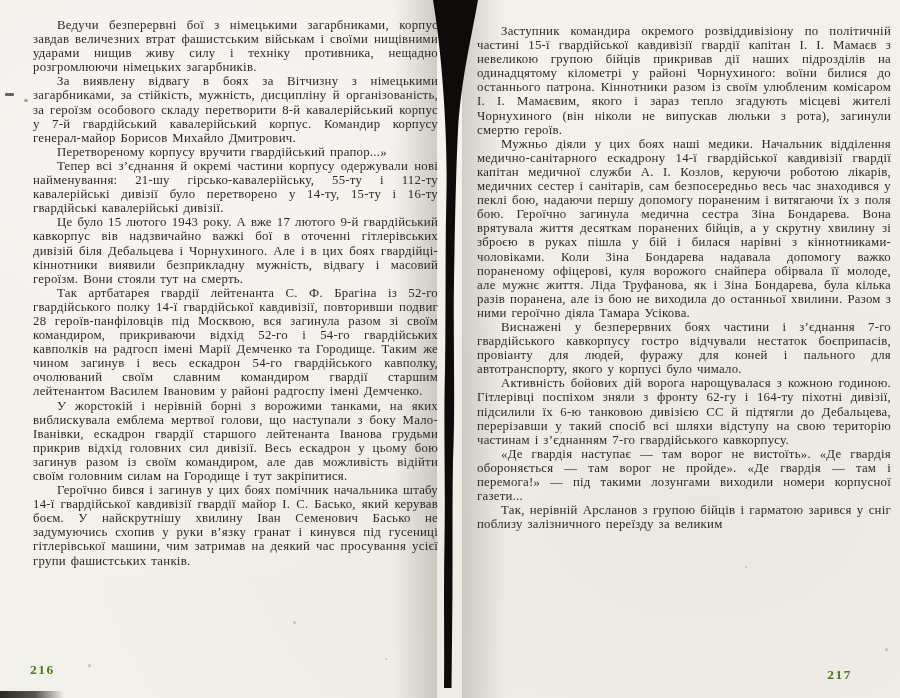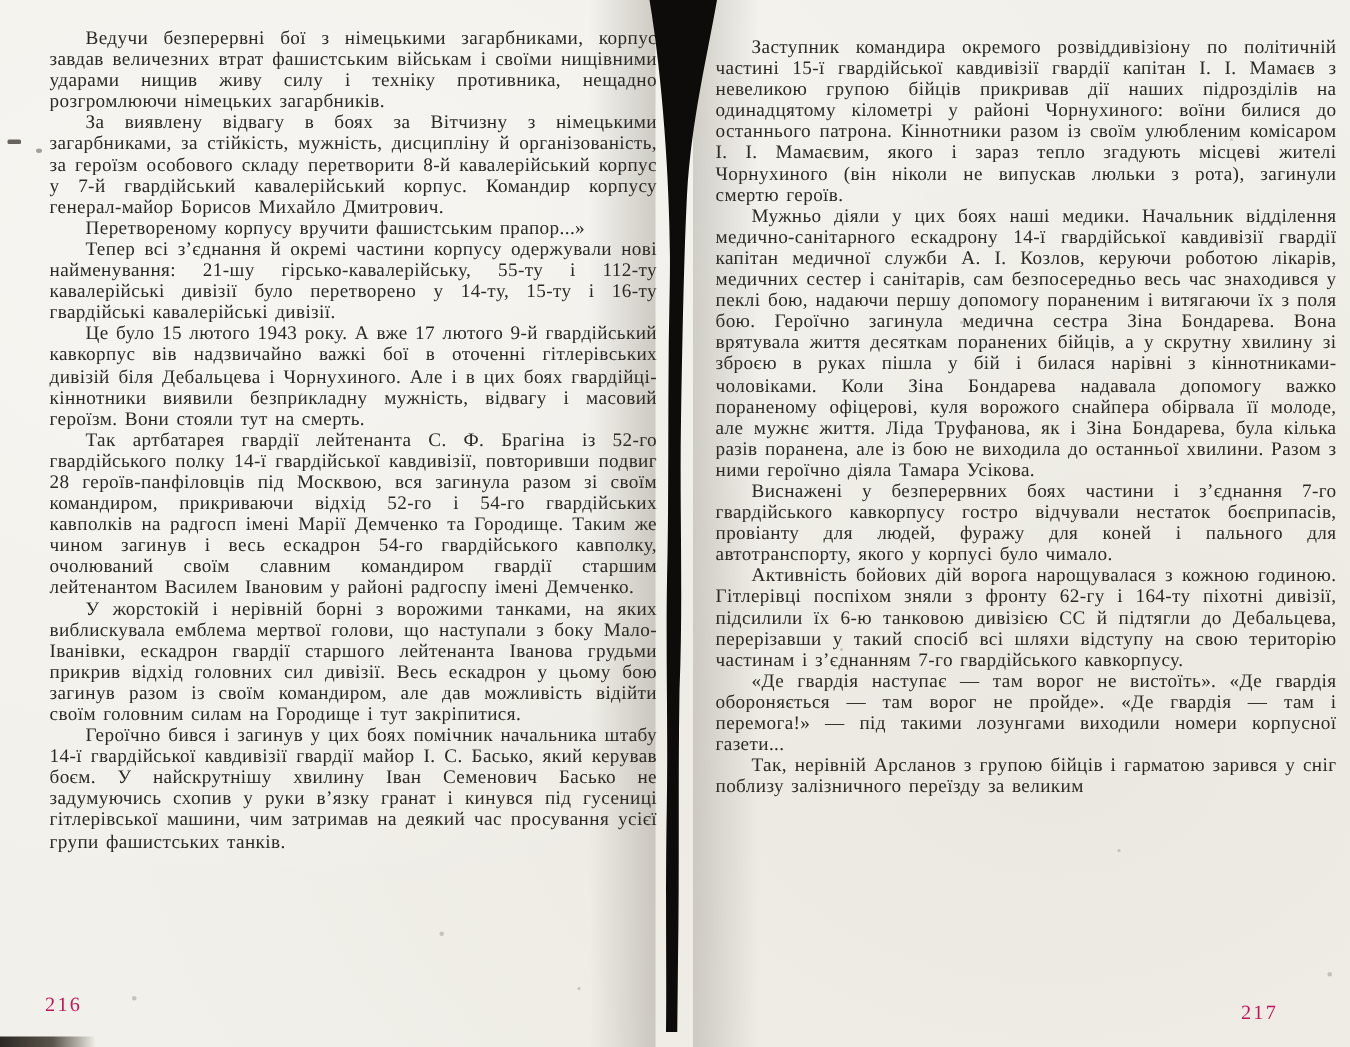--- a/index.html
+++ b/index.html
@@ -17,21 +17,21 @@
   .shade-right{left:462px;width:44px;background:linear-gradient(to right, rgba(108,102,92,0.26), rgba(108,102,92,0));}
   .gutter{position:absolute;left:425px;top:0;width:60px;height:698px;z-index:5;}
   .page{position:absolute;z-index:2;color:#2d2a25;}
   .page-left{left:33px;top:18px;width:405px;}
   .page-right{left:477px;top:24px;width:414px;}
   .para{
     margin:0;font-size:12.8px;line-height:14.1px;font-weight:400;
     text-align:justify;text-indent:24px;letter-spacing:0.25px;word-spacing:1.4px;
     color:#2d2a25;
   }
-  .pagenum{position:absolute;z-index:3;font-size:13.5px;font-weight:400;color:#be185d;letter-spacing:1.5px;}
+  .pagenum{position:absolute;z-index:3;font-size:13.5px;font-weight:700;color:#4d7c0f;letter-spacing:1.5px;}
   .pagenum-left{left:30px;top:662px;}
   .pagenum-right{left:790px;top:667px;width:62px;text-align:right;}
   .corner-strip{
     position:absolute;left:0;top:691px;width:64px;height:7px;z-index:4;
     background:linear-gradient(to right,#2b2824 0%, #5a554c 55%, rgba(90,85,76,0) 100%);
     border-top-right-radius:3px;
   }
   .margin-dash{position:absolute;left:5px;top:93px;width:9px;height:3px;background:#4d4942;opacity:.85;border-radius:1px;z-index:3;}
   .margin-dot{position:absolute;left:24px;top:99px;width:4px;height:3px;background:#6e685f;opacity:.6;border-radius:50%;z-index:3;}
   .speck{position:absolute;background:#a39e93;border-radius:50%;opacity:.55;z-index:1;width:3px;height:3px;}
@@ -54,21 +54,21 @@
   <div class="speck" style="left:560px;top:432px;width:2px;height:2px;"></div>
   <div class="speck" style="left:885px;top:648px;"></div>
 
   <div class="margin-dash"></div>
   <div class="margin-dot"></div>
 
   <div class="page page-left">
     <div>
         <p class="para">Ведучи безперервні бої з німецькими загарбниками, корпус завдав величезних втрат фашистським військам і своїми нищівними ударами нищив живу силу і техніку противника, нещадно розгромлюючи німецьких загарбників.</p>
         <p class="para">За виявлену відвагу в боях за Вітчизну з німецькими загарбниками, за стійкість, мужність, дисципліну й організованість, за героїзм особового складу перетворити 8-й кавалерійський корпус у 7-й гвардійський кавалерійський корпус. Командир корпусу генерал-майор Борисов Михайло Дмитрович.</p>
-        <p class="para">Перетвореному корпусу вручити фашистським прапор...»</p>
+        <p class="para">Перетвореному корпусу вручити гвардійський прапор...»</p>
         <p class="para">Тепер всі з’єднання й окремі частини корпусу одержували нові найменування: 21-шу гірсько-кавалерійську, 55-ту і 112-ту кавалерійські дивізії було перетворено у 14-ту, 15-ту і 16-ту гвардійські кавалерійські дивізії.</p>
         <p class="para">Це було 15 лютого 1943 року. А вже 17 лютого 9-й гвардійський кавкорпус вів надзвичайно важкі бої в оточенні гітлерівських дивізій біля Дебальцева і Чорнухиного. Але і в цих боях гвардійці-кіннотники виявили безприкладну мужність, відвагу і масовий героїзм. Вони стояли тут на смерть.</p>
         <p class="para">Так артбатарея гвардії лейтенанта С. Ф. Брагіна із 52-го гвардійського полку 14-ї гвардійської кавдивізії, повторивши подвиг 28 героїв-панфіловців під Москвою, вся загинула разом зі своїм командиром, прикриваючи відхід 52-го і 54-го гвардійських кавполків на радгосп імені Марії Демченко та Городище. Таким же чином загинув і весь ескадрон 54-го гвардійського кавполку, очолюваний своїм славним командиром гвардії старшим лейтенантом Василем Івановим у районі радгоспу імені Демченко.</p>
         <p class="para">У жорстокій і нерівній борні з ворожими танками, на яких виблискувала емблема мертвої голови, що наступали з боку Мало-Іванівки, ескадрон гвардії старшого лейтенанта Іванова грудьми прикрив відхід головних сил дивізії. Весь ескадрон у цьому бою загинув разом із своїм командиром, але дав можливість відійти своїм головним силам на Городище і тут закріпитися.</p>
         <p class="para">Героїчно бився і загинув у цих боях помічник начальника штабу 14-ї гвардійської кавдивізії гвардії майор І. С. Басько, який керував боєм. У найскрутнішу хвилину Іван Семенович Басько не задумуючись схопив у руки в’язку гранат і кинувся під гусениці гітлерівської машини, чим затримав на деякий час просування усієї групи фашистських танків.</p>
       </div>
   </div>
 
   <div class="page page-right">
     <div>

